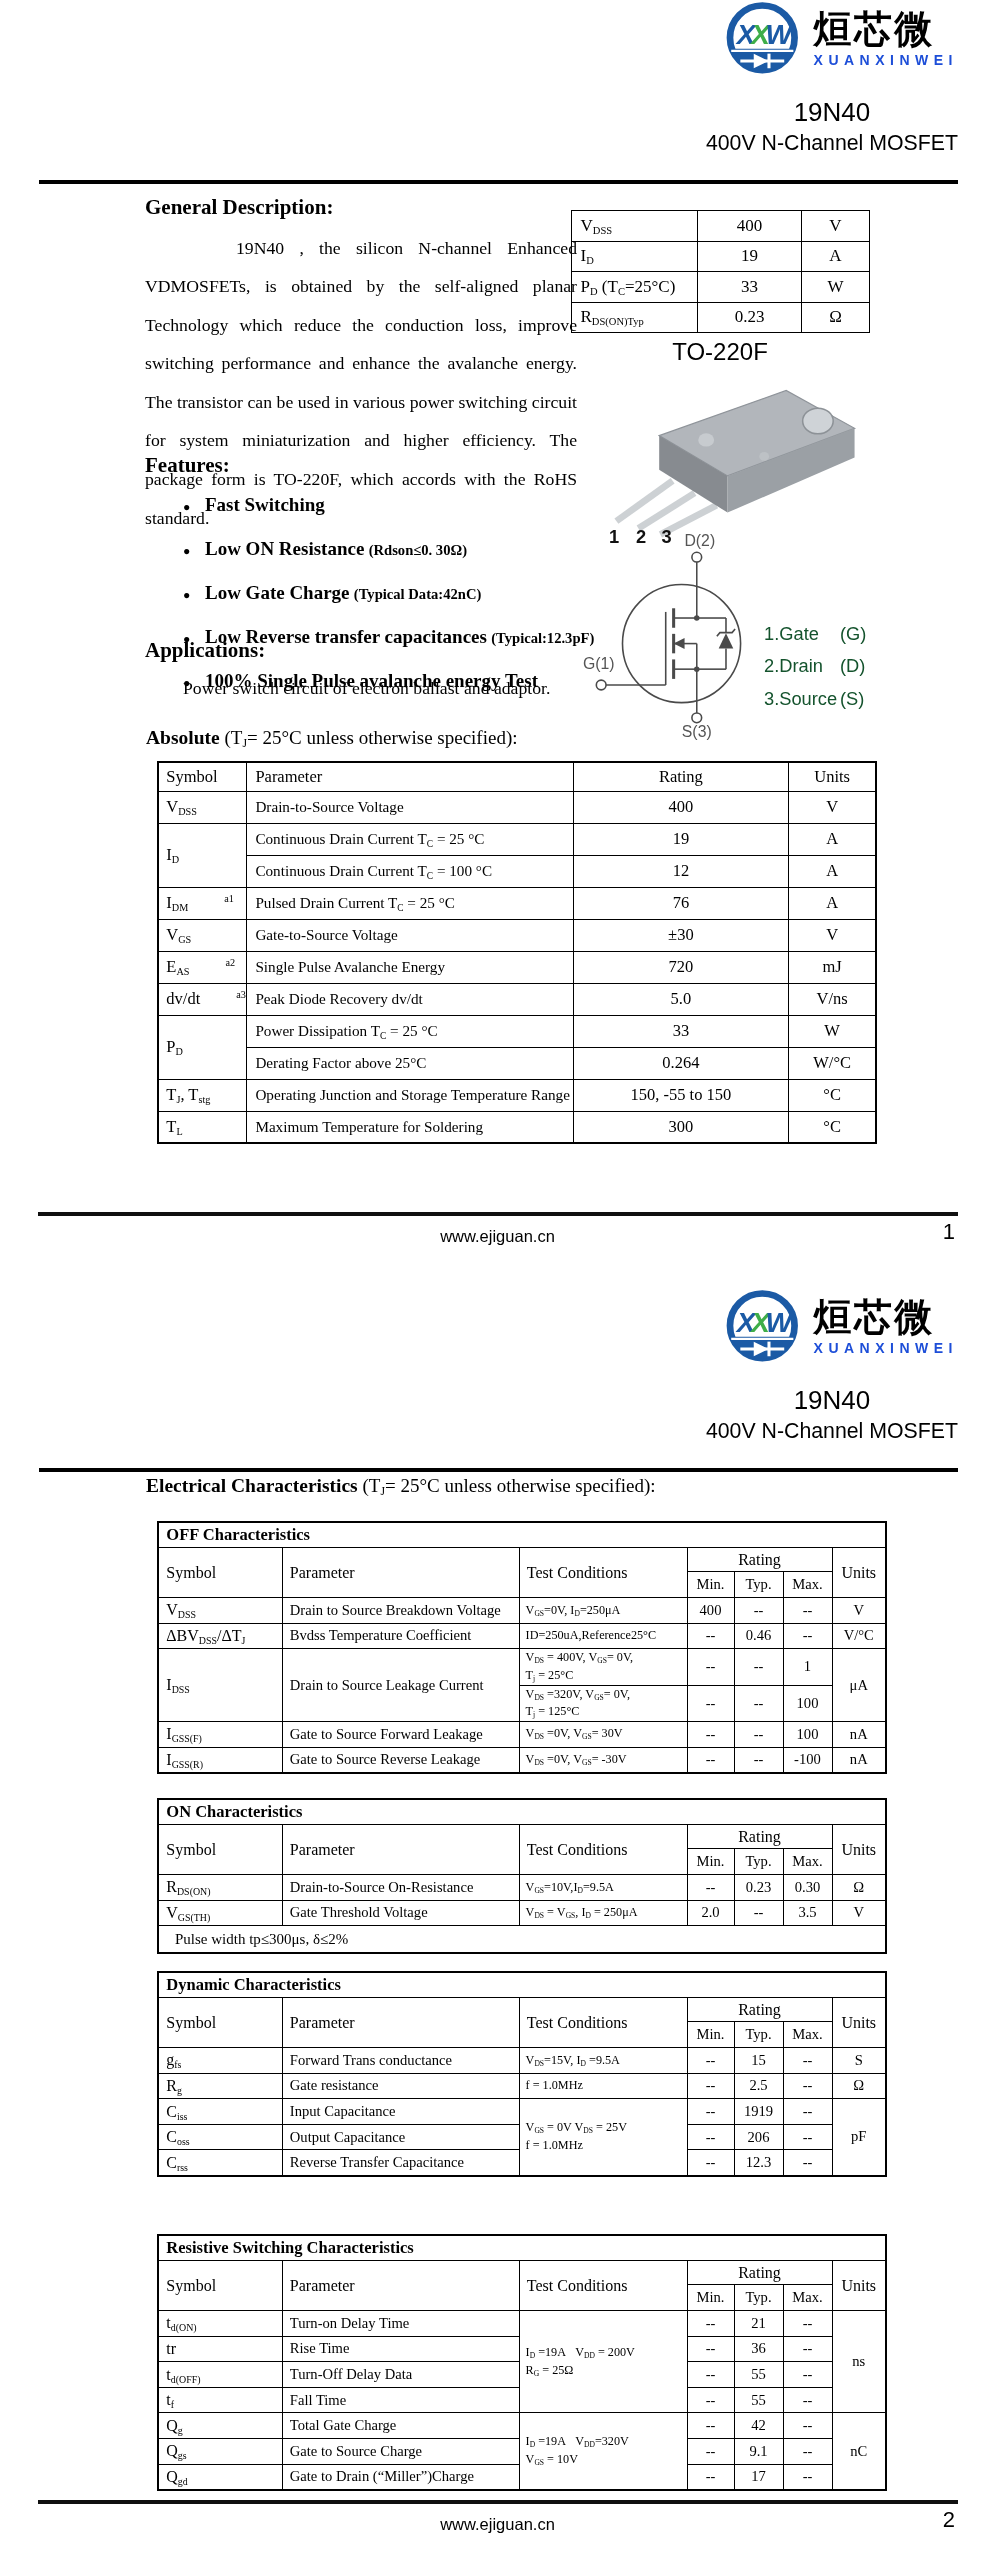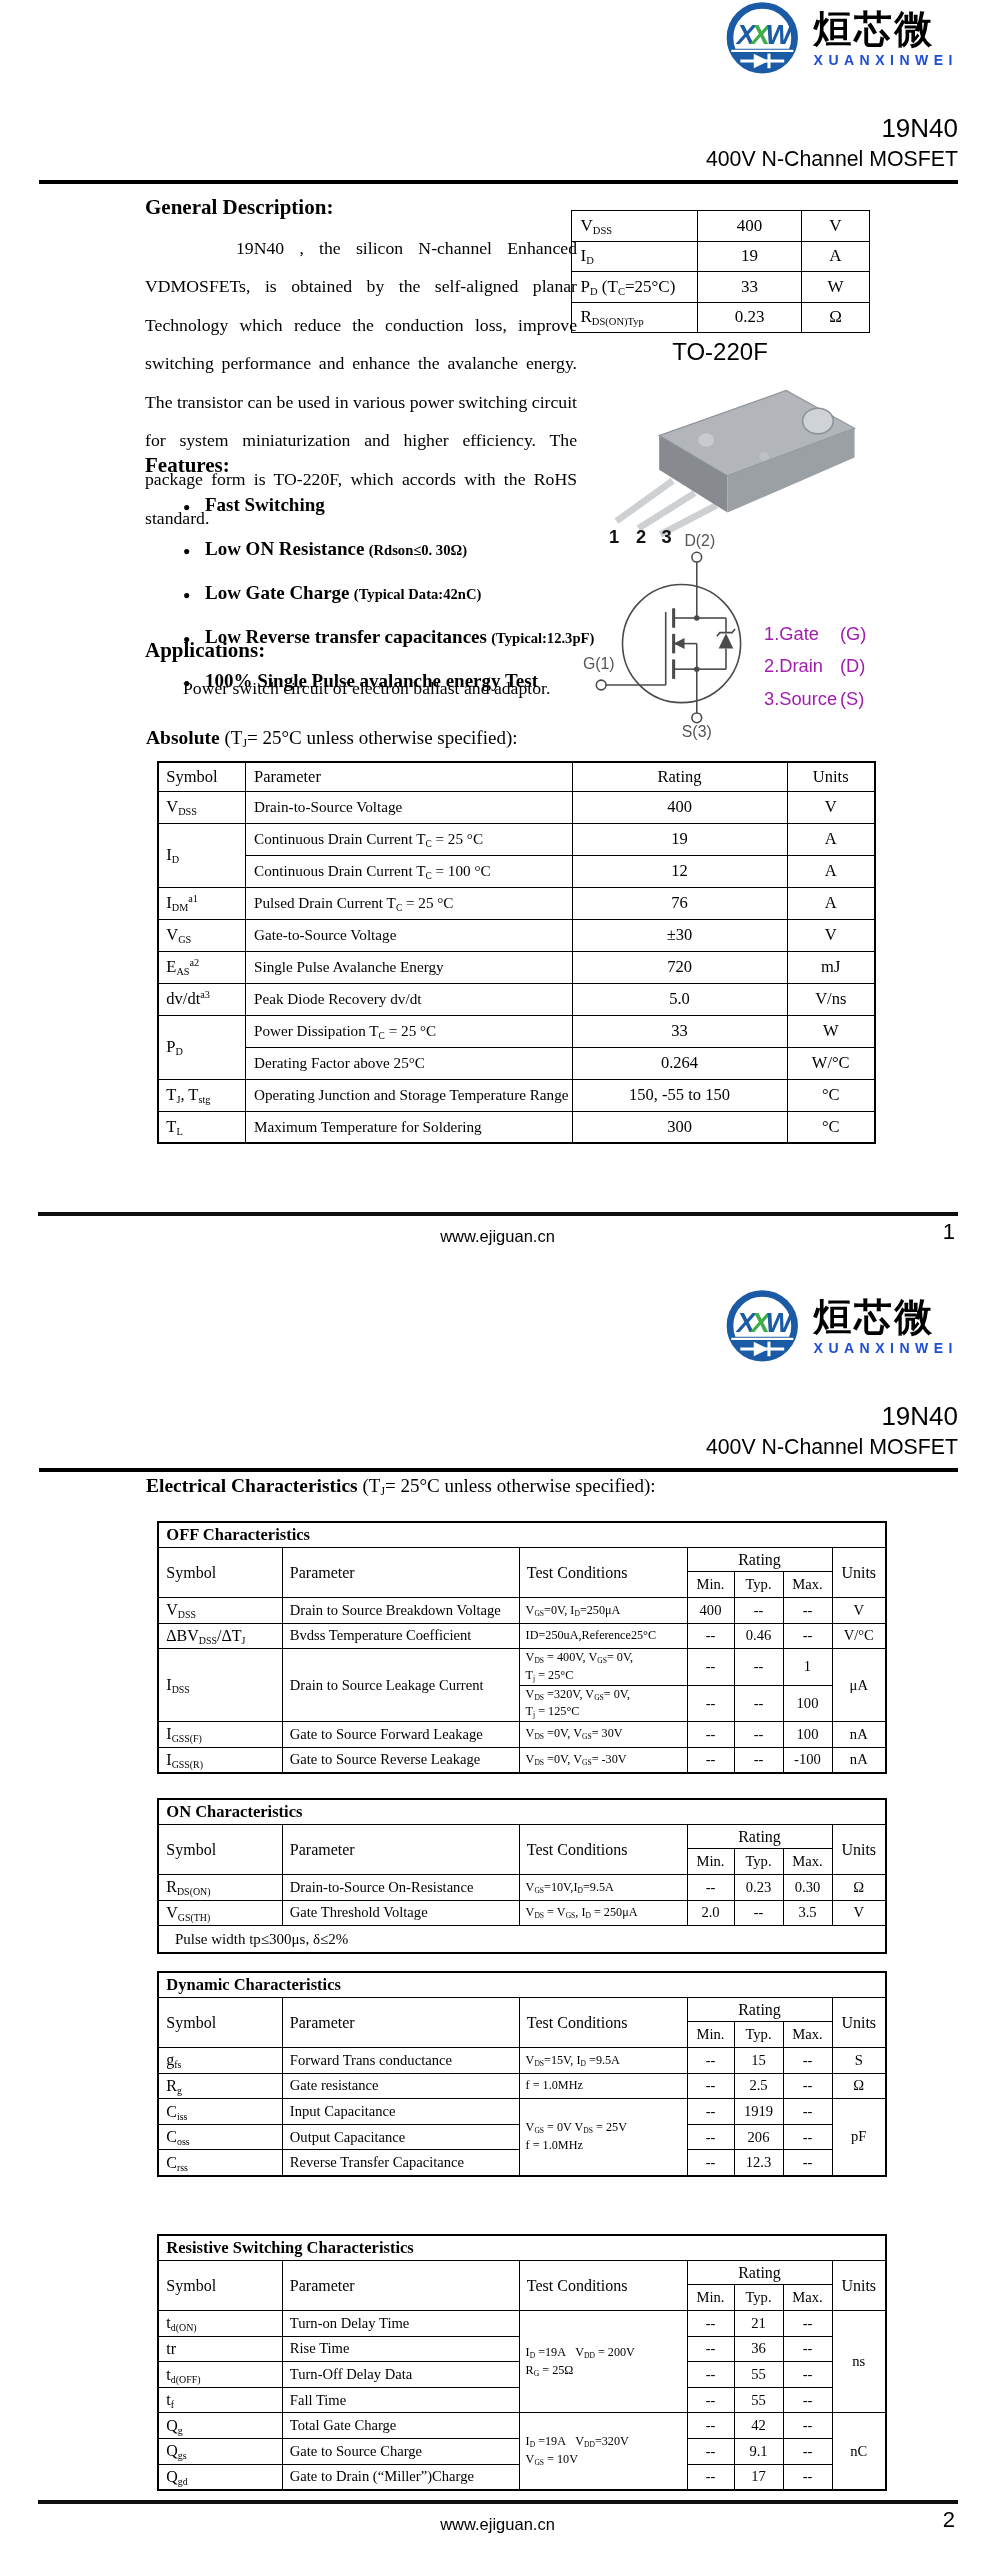--- a/index.html
+++ b/index.html
@@ -1,35 +1,35 @@
 <!DOCTYPE html>
 <html style="font-size:9.8px"><head>
 <meta charset="utf-8">
 <style>
   * { box-sizing: border-box; margin: 0; padding: 0; }
   html { background:#ffffff; }
   body { width:995px; margin:0 auto; background:#ffffff; }
   .page { position:relative; width:995px; height:1288px; background:#fff;
           font-family:"Liberation Serif","DejaVu Serif",serif; color:#000; overflow:hidden; }
   sub { font-size:0.62em; vertical-align:-0.28em; line-height:0; }
-  sup { font-size:0.62em; vertical-align:0.55em; line-height:0; }
+  sup { font-size:0.62em; vertical-align:0.55em; line-height:0;margin-left:36px; }
   .b  { font-weight:bold; }
 
   
   .header { position:absolute; left:39px; right:37px; top:0; height:184px;
             border-bottom:4.3px solid #000; display:flex; justify-content:space-between;
             align-items:flex-end; padding-bottom:1.2px;flex-direction:column; }
   .logo { display:flex; align-items:center; gap:9.8px; }
   .logo svg { width:81px; height:78px; }
   .logo-cn { font-size:38px; font-weight:bold; letter-spacing:2.4px; line-height:1.05;
              font-family:"Liberation Sans","DejaVu Sans",sans-serif; }
   .logo-en { font-size:14px; font-weight:bold; letter-spacing:5.5px; margin-top:2.4px; color:#1d4ed8;
              font-family:"Liberation Sans","DejaVu Sans",sans-serif; }
-  .prod { text-align:right; font-family:"Liberation Sans","DejaVu Sans",sans-serif;
-          line-height:1.2; padding-bottom:6px; }
+  .prod { text-align:center; font-family:"Liberation Sans","DejaVu Sans",sans-serif;
+          line-height:1.2; padding-bottom:22px; }
   .prod .pn { font-size:26px; }
   .prod .ps { font-size:21.3px; margin-top:3px; }
 
   
   .sec-title { font-size:21px; font-weight:bold; }
   .gen  { position:absolute; left:145px; top:195px; width:432px; }
   .gen p { margin-top:8.5px; font-size:17.7px; line-height:2.18; text-align:justify; text-indent:91px; }
   .features { position:absolute; left:145px; top:453px; width:451px; }
   .features ul { list-style:none; margin-top:16px; }
   .features li { display:flex; align-items:baseline; margin-left:38px; margin-bottom:22px; }
@@ -41,21 +41,21 @@
 
   
   .sumtbl { position:absolute; left:571px; top:210px; border-collapse:collapse; table-layout:fixed; }
   .sumtbl td { border:1.8px solid #000; height:30.5px; font-size:17px; }
   .sumtbl .l { padding-left:8.5px; }
   .sumtbl .c { text-align:center; }
   .pkg-label { position:absolute; left:571px; top:338px; width:298px; text-align:center;
                font-family:"Liberation Sans","DejaVu Sans",sans-serif; font-size:24px; }
   .pkg-fig { position:absolute; left:581px; top:377px; width:287px; height:171px; }
   .mos-sym { position:absolute; left:578px; top:534px; width:201px; height:207px; }
-  .legend { position:absolute; left:764px; top:623px; font-size:18.3px; color:#a21caf;
+  .legend { position:absolute; left:764px; top:623px; font-size:18.3px; color:#14532d;
             font-family:"Liberation Sans","DejaVu Sans",sans-serif; }
   .legend .row { display:flex; margin-bottom:10.4px; }
   .legend .row span:first-child { width:76px; }
   .pin-num { font:bold 30px "Liberation Sans","DejaVu Sans",sans-serif; fill:#111; }
   .diag-lbl { font:26px "Liberation Sans","DejaVu Sans",sans-serif; fill:#555; }
 
   
   .abs-head { position:absolute; left:146px; top:727px; font-size:19px; }
   .abs-head .b { font-size:19.5px;margin-top:12px; }
   .abstbl { position:absolute; left:157px; top:761px; border-collapse:collapse; table-layout:fixed;

